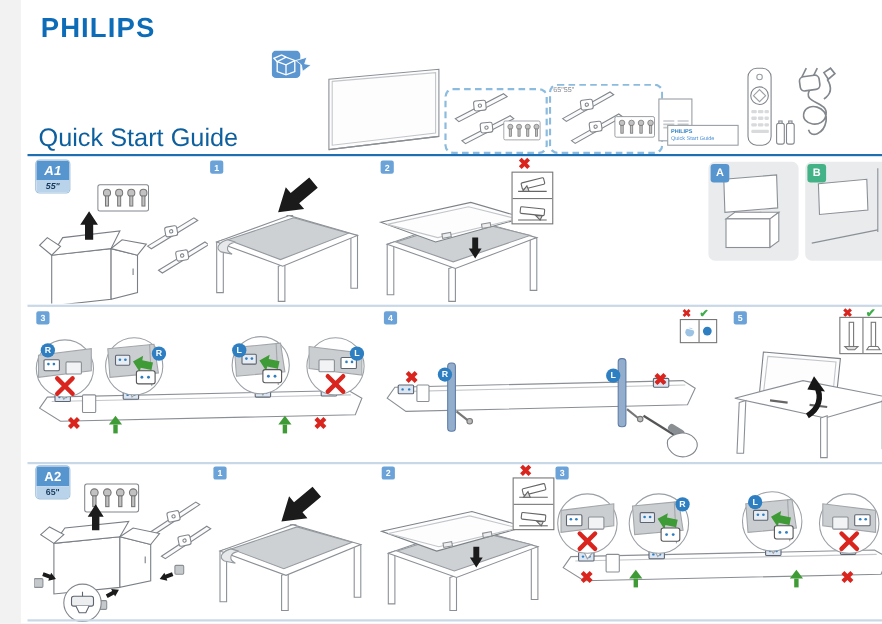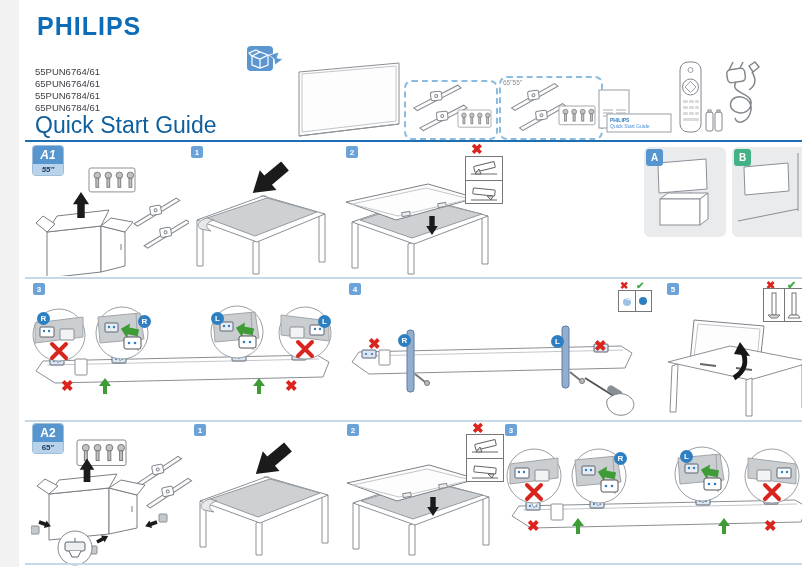--- a/index.html
+++ b/index.html
@@ -106,26 +106,20 @@
       <g stroke="#fff" stroke-width="1.2" fill="none">
         <polygon points="5,10 13,6 21,9 13,13"></polygon>
         <polyline points="5,10 5,19 13,22 21,19 21,9"></polyline>
         <line x1="13" y1="13" x2="13" y2="22"></line>
         <polyline points="5,10 2,7 9,4 13,6"></polyline>
       </g>
       <polygon points="22,9 32,6 30,12 36,13 28,19 27,13" fill="#5b96d0" stroke="#fff" stroke-width="0.8"></polygon>
     </svg>
   </div>
 
-  <div class="abs models" style="left:16px;top:66px;">
-    <div>55PUN6764/61</div>
-    <div>65PUN6764/61</div>
-    <div>55PUN6784/61</div>
-    <div>65PUN6784/61</div>
-  </div>
 
   <div class="abs title" style="left:16px;top:112px;">Quick Start Guide</div>
   <div class="abs rule" style="left:6px;top:140px;width:790px;"></div>
 
   <div class="abs" style="left:276px;top:58px;">
     <svg width="110" height="80" viewBox="0 0 110 80">
       <polygon points="4,14 104,5 104,66 4,78" fill="#fdfdfe" stroke="#8a8f94"></polygon>
       <polygon points="7,16 101,8 101,63 7,74" fill="none" stroke="#c3c6c9"></polygon>
       <line x1="4" y1="78" x2="104" y2="66" stroke="#8a8f94"></line>
     </svg>

